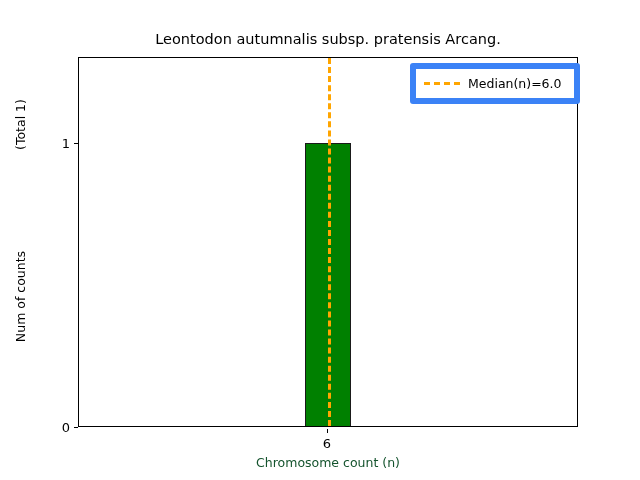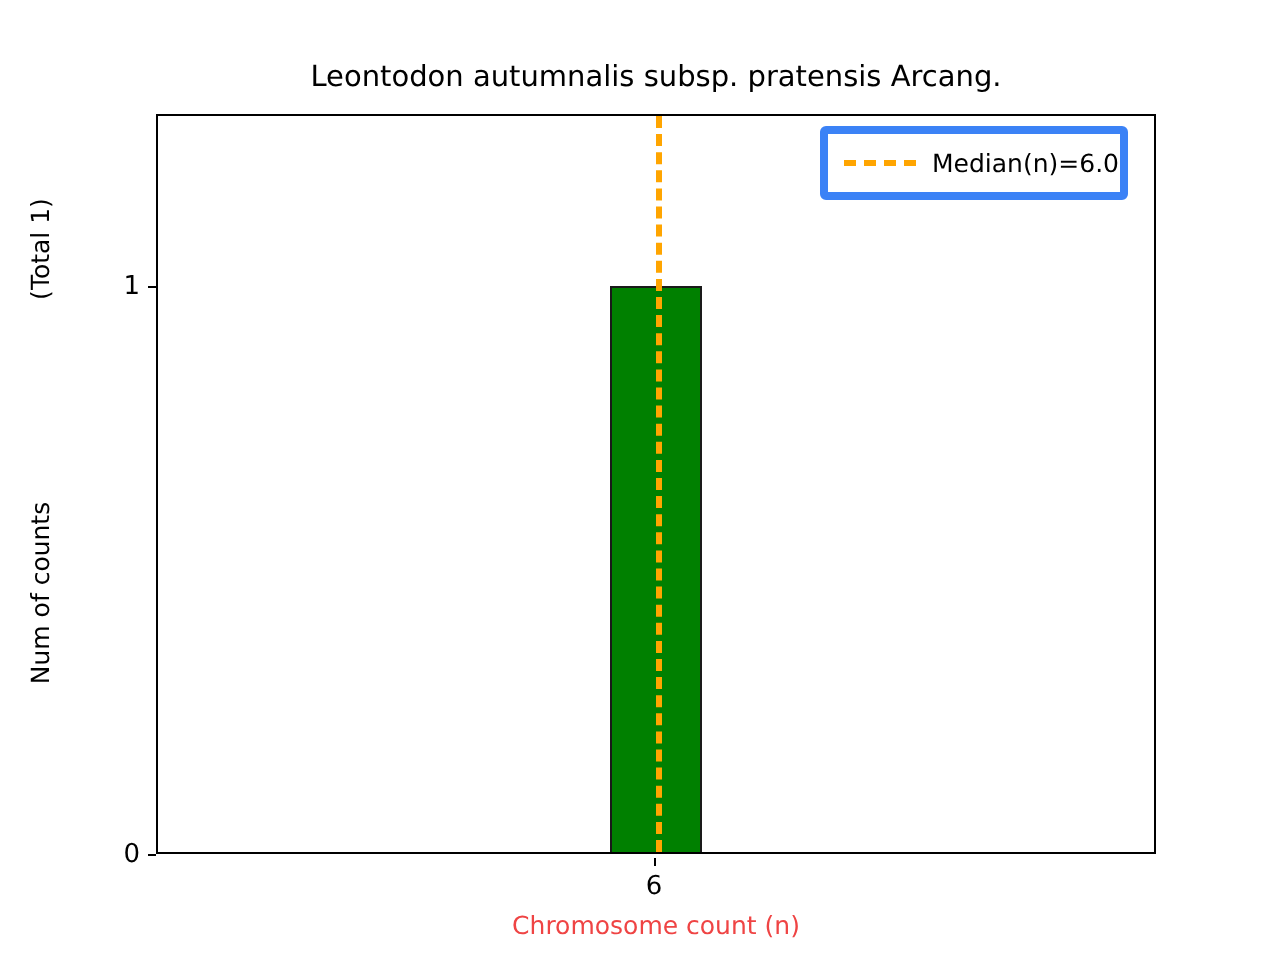--- a/index.html
+++ b/index.html
@@ -150,34 +150,34 @@
     white-space: nowrap;
   }
 
   #xlabel {
     position: absolute;
     left: 78px;
     top: 455px;
     width: 500px;
     text-align: center;
     font-size: 12.5px;
-    color: #ef4444;
+    color: #14532d;
     white-space: nowrap;
   }
 
   
   #legend {
     position: absolute;
     left: 410px;
     top: 63px;
     box-sizing: border-box;
-    border: 4px solid #3b82f6;
+    border: 6px solid #3b82f6;
     border-radius: 3px;
     background: #ffffff;
-    padding: 6px 0 6px 8px;
+    padding: 6px 12px 6px 8px;
   }
   #legend-row {
     display: flex;
     align-items: flex-start;
     gap: 8px;
   }
   .legend-swatch {
     position: relative;
     width: 36px;
     height: 16px;

